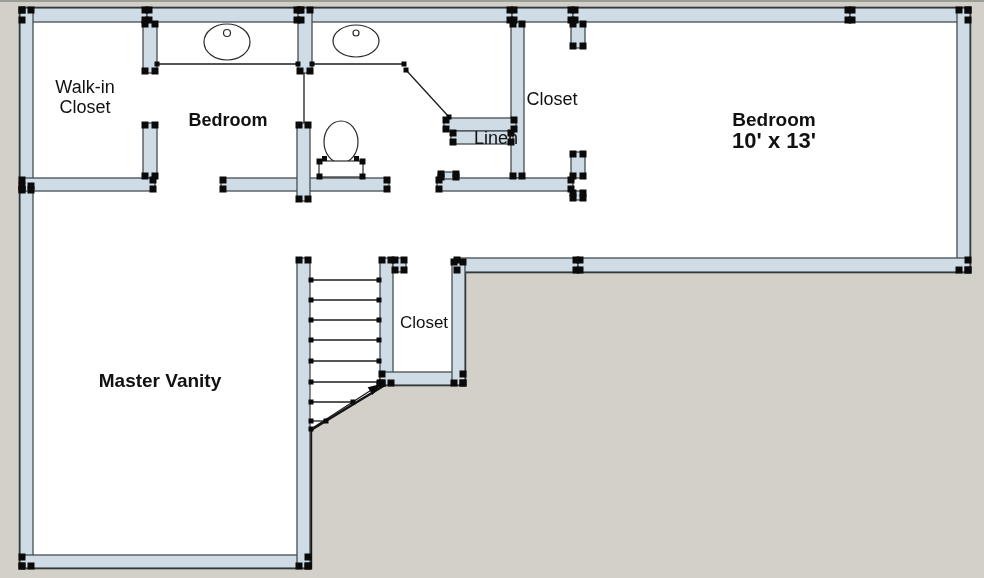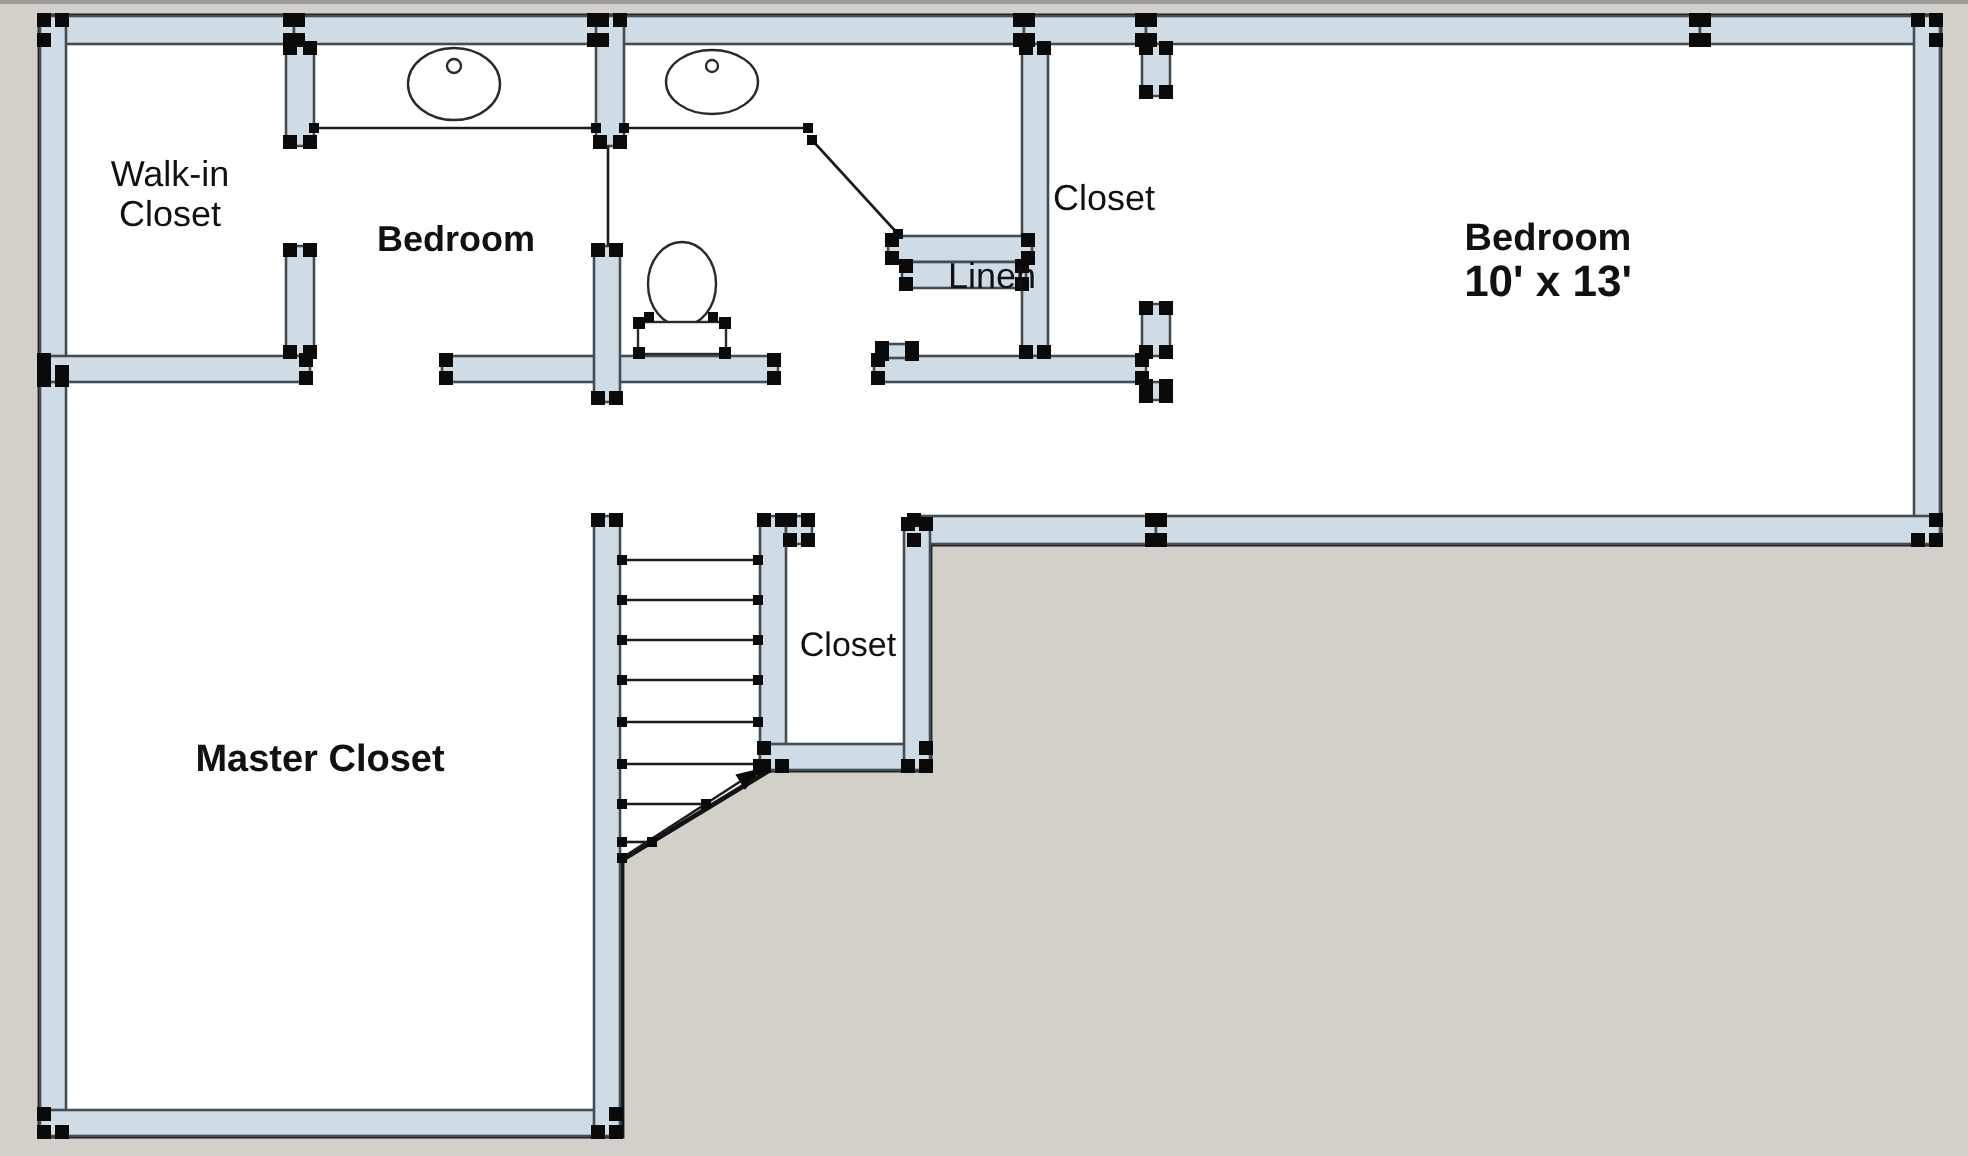--- a/index.html
+++ b/index.html
@@ -280,17 +280,17 @@
   <div class="room-label" style="left:552px;top:99px;">Closet</div>
 
   <div class="room-label" style="left:486px;top:138px;margin-left:10px;">Linen</div>
 
   <div class="room-label bold" style="left:774px;top:130px;">
     <div>Bedroom</div>
     <div class="dims">10' x 13'</div>
   </div>
 
   <div class="room-label bold" style="left:160px;top:380px;">
-    <div>Master Closet</div>
+    <div>Master Vanity</div>
   </div>
 
   <div class="room-label" style="left:424px;top:323px;font-size:17px;">Closet</div>
 </div>
 
 </body></html>

